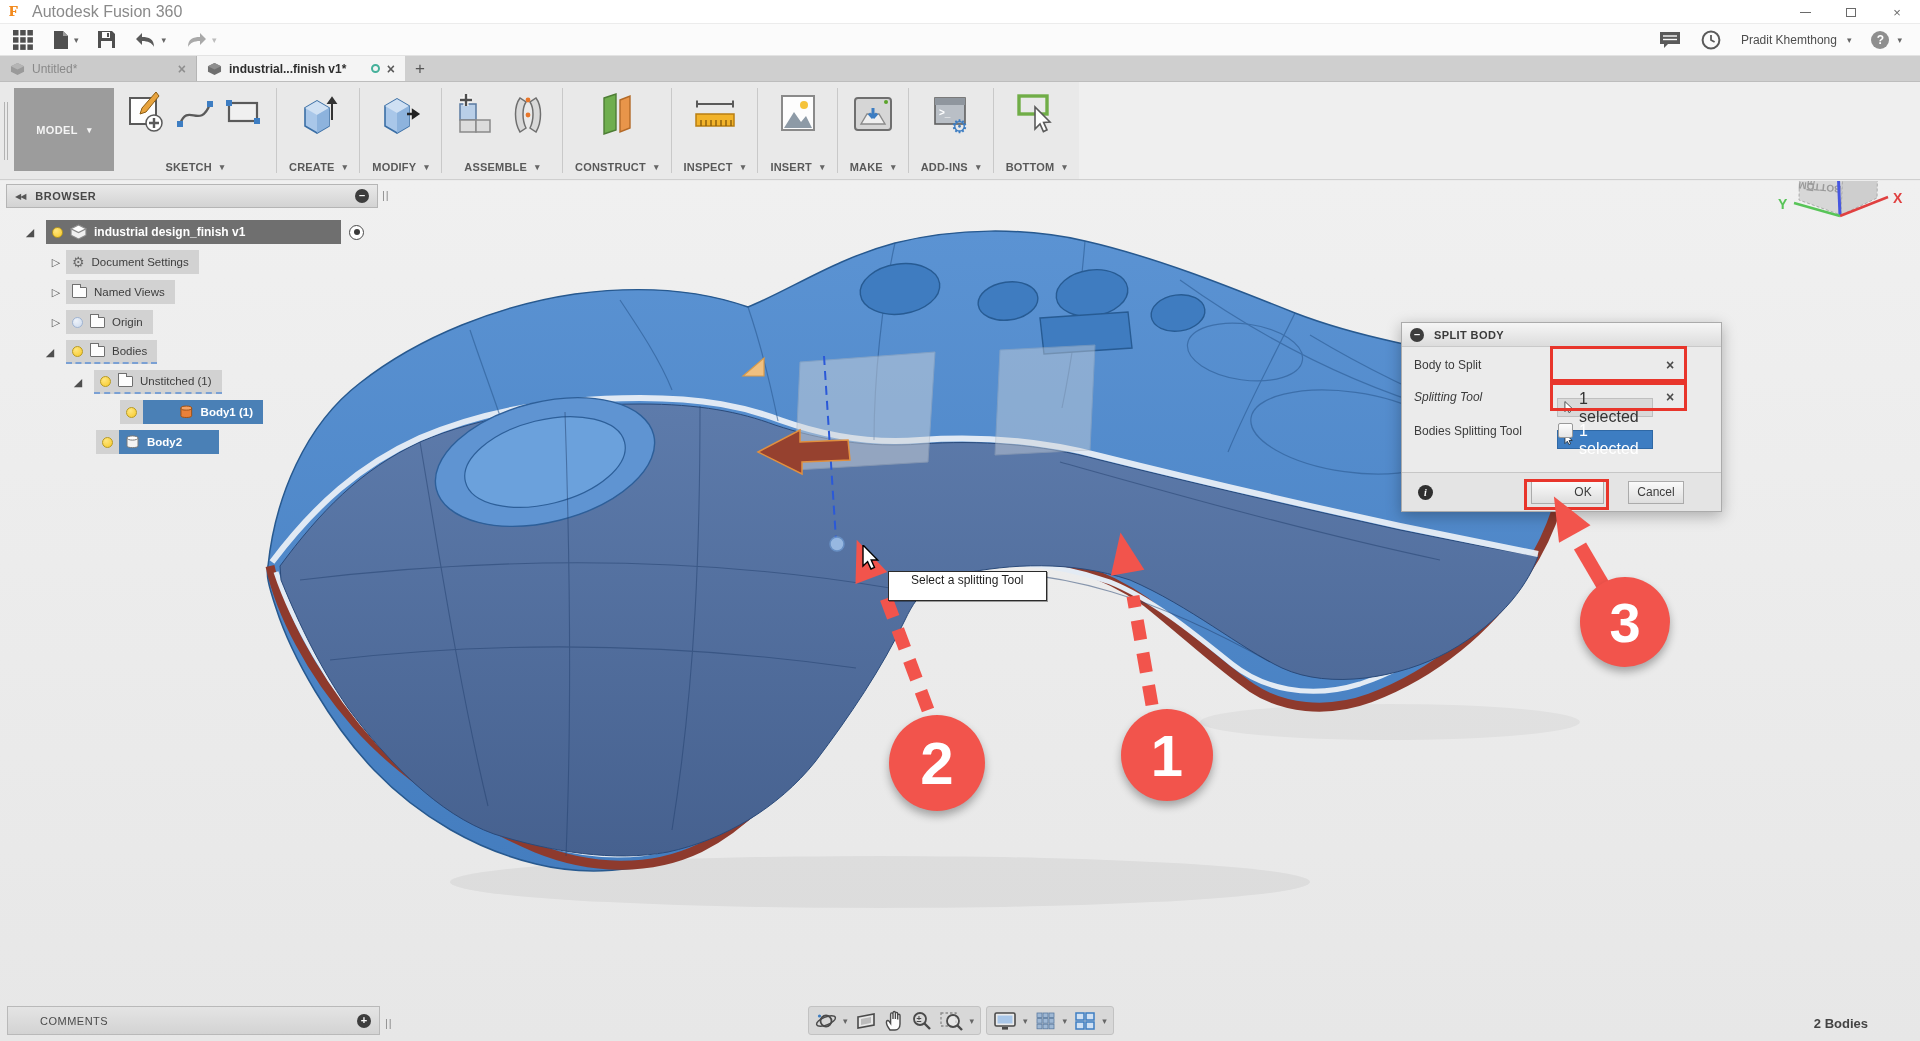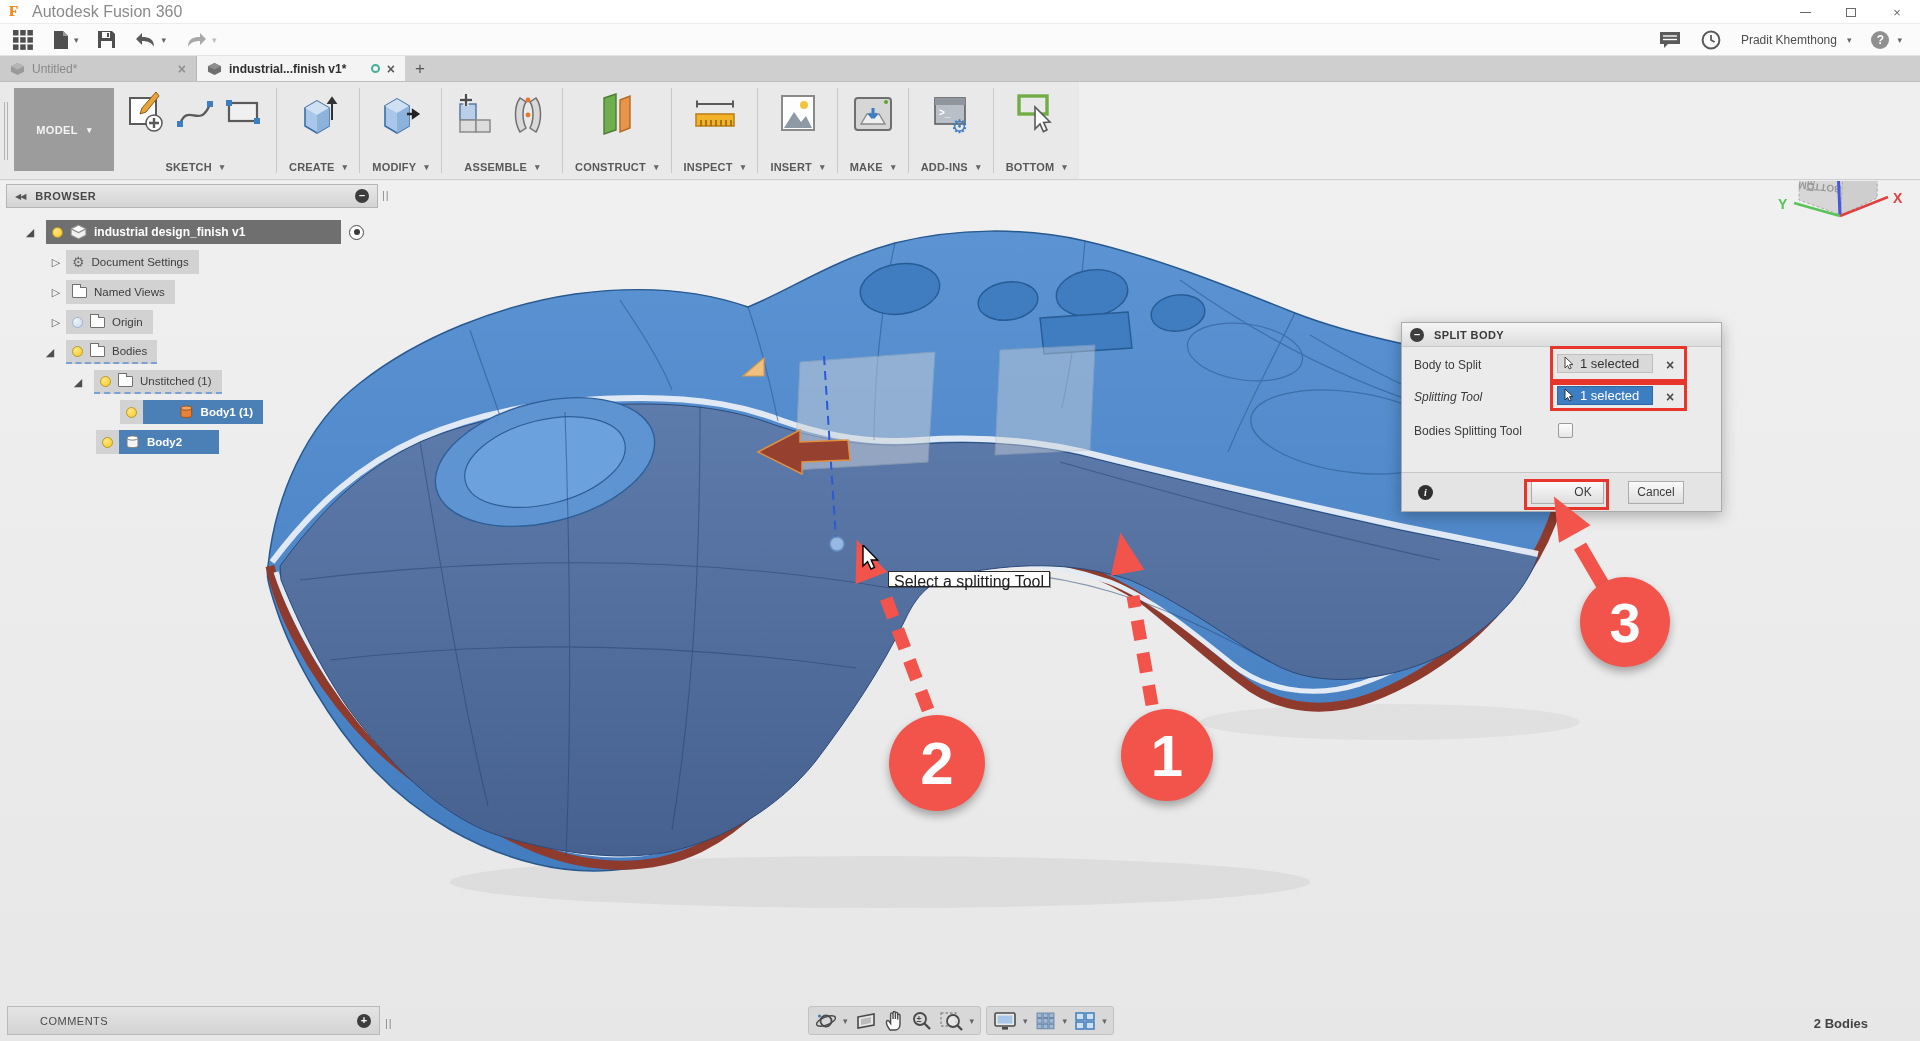--- a/index.html
+++ b/index.html
@@ -92,36 +92,36 @@
   .target-radio i { width:6px; height:6px; border-radius:50%; background:#3a3a3a; }
   
   .dialog { position:absolute; left:1401px; top:141px; width:321px; height:190px; background:#ebebeb;
     border:1px solid #ababab; box-shadow:0 4px 14px rgba(0,0,0,.28); font-size:12px; }
   .dlg-header { height:24px; background:linear-gradient(#f6f6f6,#dcdcdc); border-bottom:1px solid #c9c9c9;
     display:flex; align-items:center; gap:10px; padding:0 8px; }
   .dlg-title { font-size:11px; font-weight:bold; color:#3a3a3a; letter-spacing:.4px; }
   .dlg-row { position:absolute; left:12px; height:24px; display:flex; align-items:center; }
   .dlg-label { color:#3b3b3b; }
   .sel-field { position:absolute; width:96px; height:19px; display:flex; align-items:center; gap:5px;
-    padding:0 6px; font-size:13px; }
+    padding:0 6px; font-size:16px;margin-top:44px; }
   .sel-field.gray { background:#d9d9d9; border:1px solid #bfbfbf; color:#333; }
   .sel-field.blue { background:#3d7dc2; border:1px solid #2f68a5; color:#fff; }
   .xbtn { position:absolute; width:20px; height:22px; text-align:center; font:bold 14px/22px "Liberation Sans",sans-serif; color:#4a4a4a; }
   .redbox { position:absolute; border:3px solid #e8352b; }
   .checkbox { position:absolute; width:15px; height:15px; background:linear-gradient(#fdfdfd,#e6e6e6);
     border:1px solid #999; border-radius:2px; }
   .dlg-footer { position:absolute; left:0; bottom:0; width:100%; height:39px; background:#e4e4e4;
     border-top:1px solid #c6c6c6; }
   .info-circle { position:absolute; left:16px; top:12px; width:15px; height:15px; border-radius:50%;
     background:#2f2f2f; color:#fff; font:bold 10px/15px "Liberation Serif",serif; text-align:center; font-style:italic; }
   .dlg-btn { position:absolute; top:8px; height:23px; background:linear-gradient(#fafafa,#dedede);
     border:1px solid #ababab; font-size:12px; color:#3c3c3c; text-align:center; line-height:21px; }
   
-  .tooltip { position:absolute; left:888px; top:390px; height:16px; padding:1px 5px; background:#ffffff;
-    border:1px solid #2b2b2b; box-shadow:1px 1px 0 rgba(0,0,0,.35); font-size:16px; color:#1e1e1e; white-space:nowrap; }
+  .tooltip { position:absolute; left:888px; top:390px; height:30px; padding:1px 22px; background:#ffffff;
+    border:1px solid #2b2b2b; box-shadow:1px 1px 0 rgba(0,0,0,.35); font-size:12px; color:#1e1e1e; white-space:nowrap; }
   
   .anno-circle { position:absolute; border-radius:50%; background:#f2544c;
     box-shadow:0 5px 9px rgba(0,0,0,.30); display:flex; align-items:center; justify-content:center;
     color:#fff; font-weight:bold; }
   .anno-svg { position:absolute; left:0; top:0; pointer-events:none; }
   
   .comments-bar { position:absolute; left:7px; bottom:6px; width:373px; height:29px;
     background:linear-gradient(#e4e4e4,#d3d3d3); border:1px solid #b9b9b9; display:flex; align-items:center; }
   .comments-label { font-size:11px; font-weight:normal; color:#4a4a4a; letter-spacing:.5px; margin-left:32px; flex:1; }
   .navbar { position:absolute; bottom:6px; display:flex; gap:5px; }

